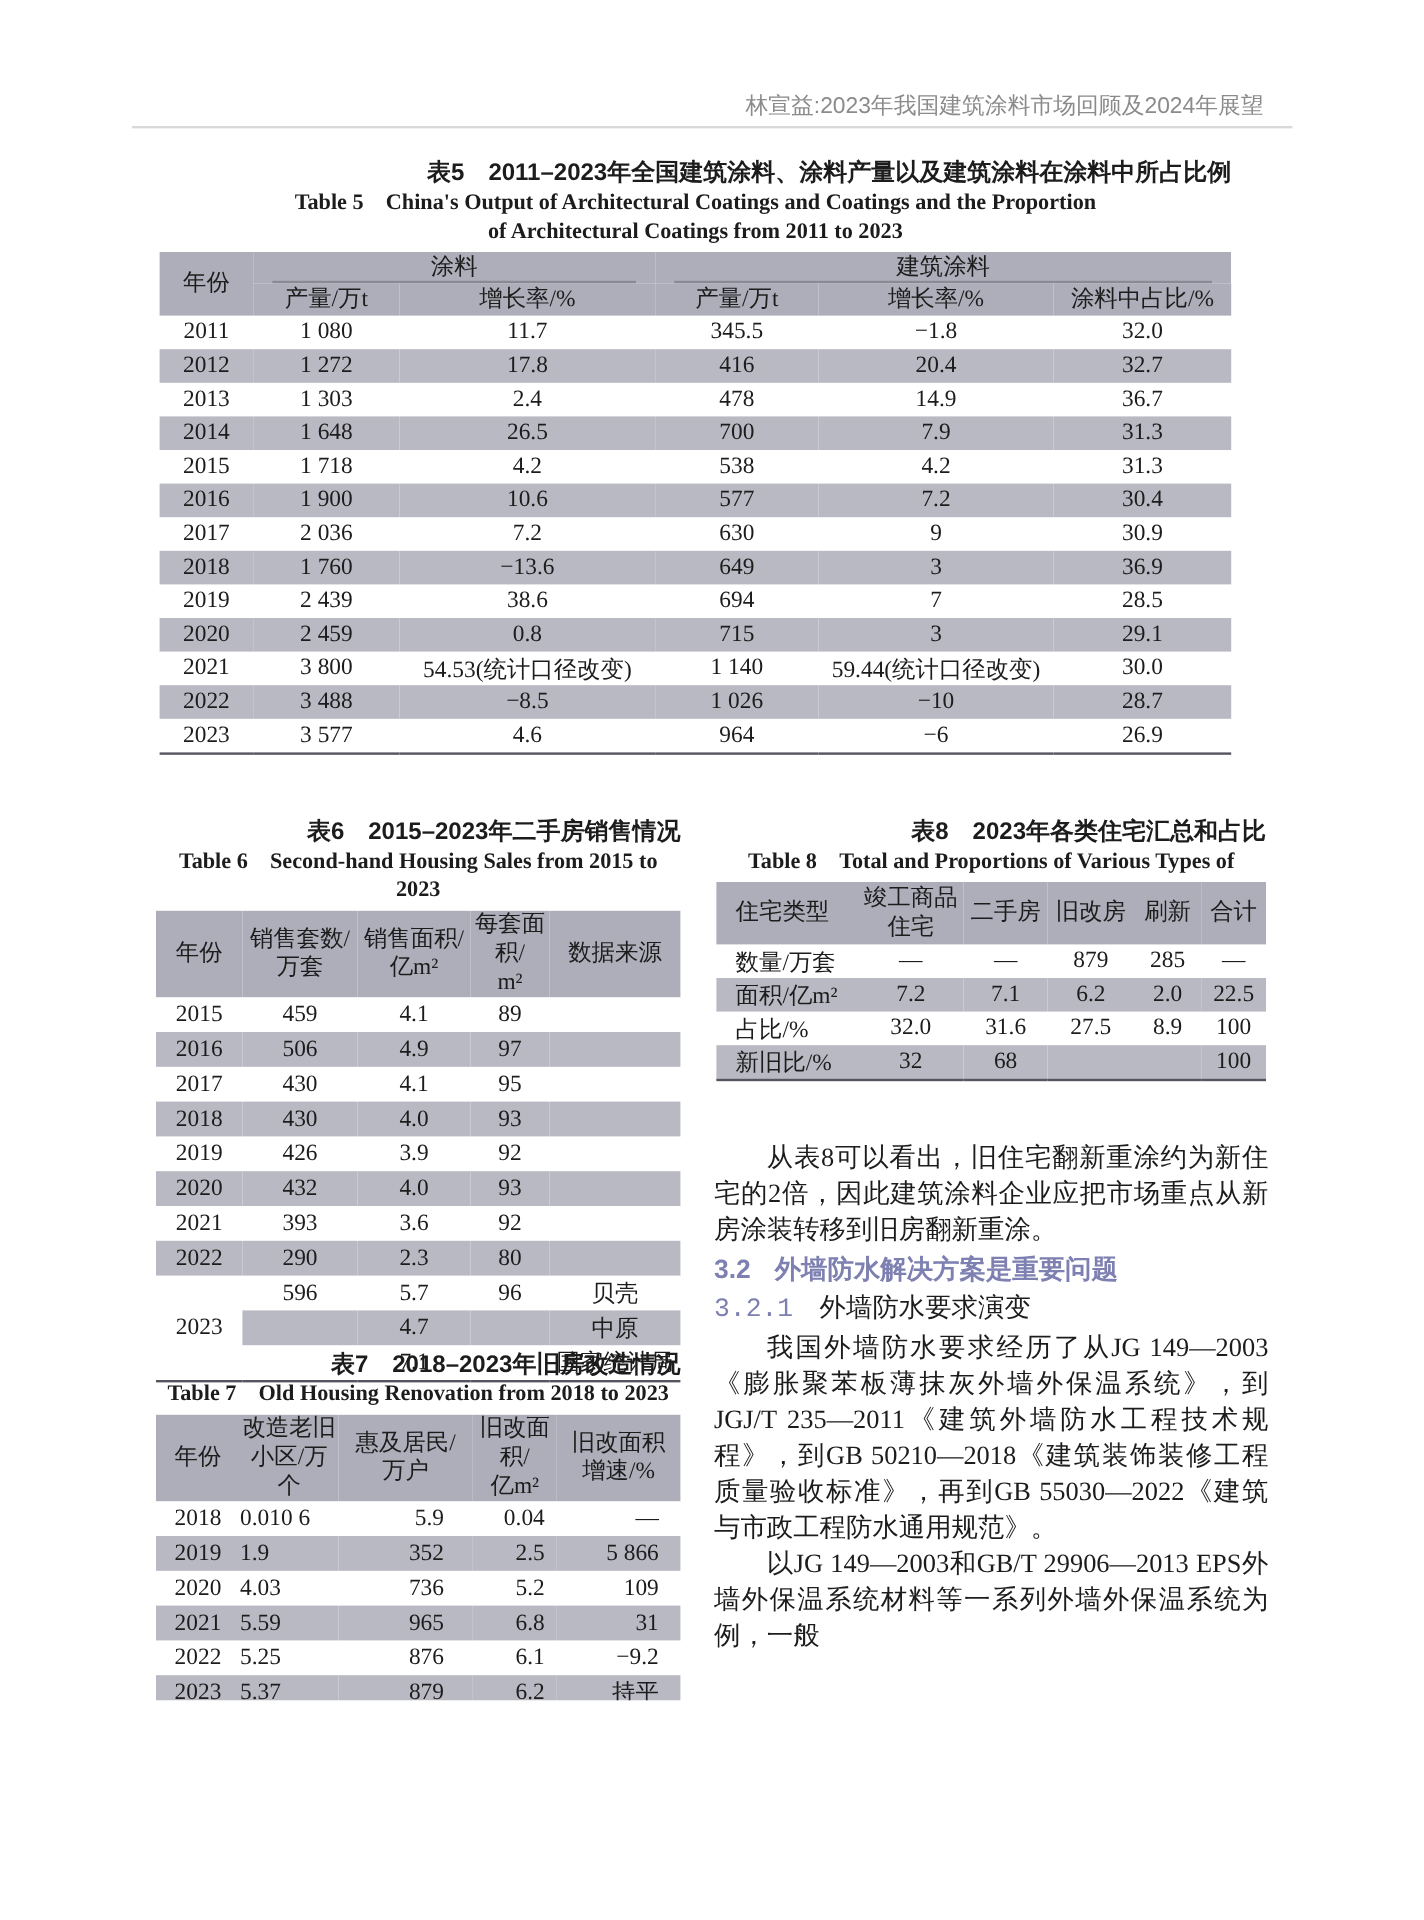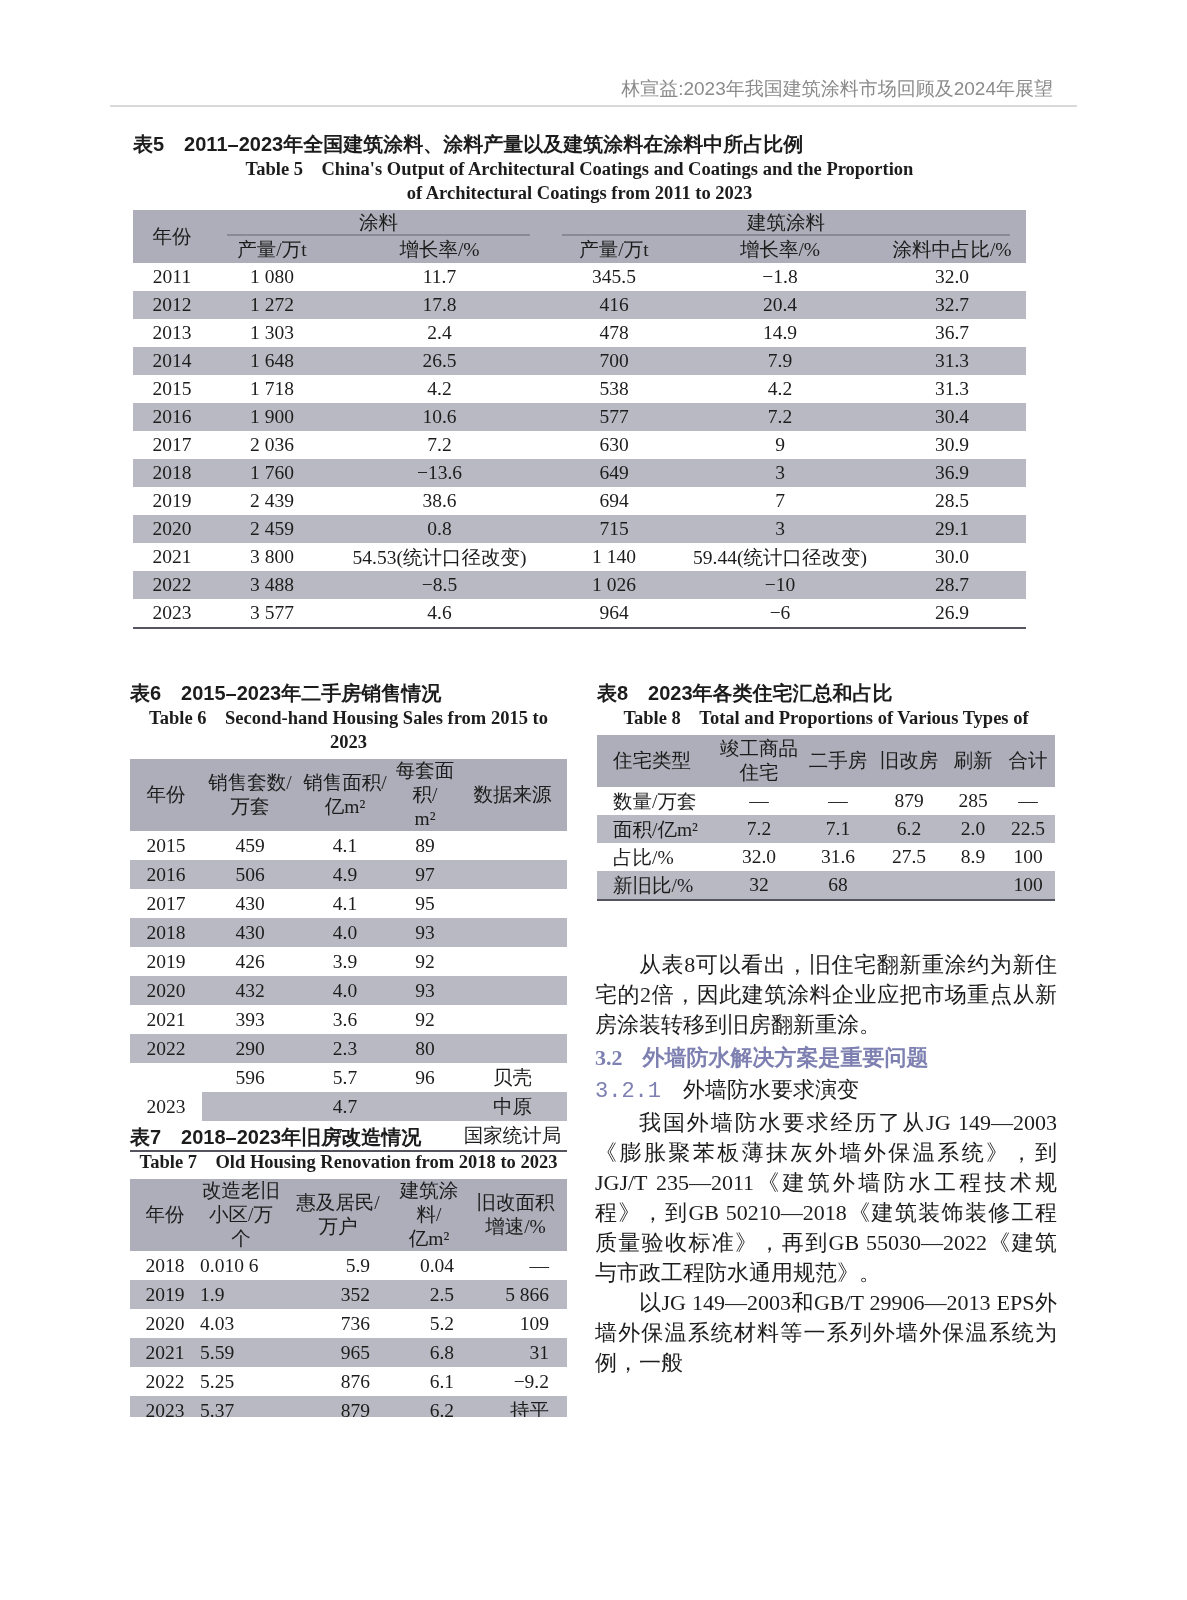--- a/index.html
+++ b/index.html
@@ -12,21 +12,21 @@
     --line-dark:#55555f;
   }
   html,body{margin:0;padding:0;background:#ffffff;}
   .page{position:relative;width:1187px;height:1417px;background:#fff;overflow:hidden;
         font-family:"Liberation Serif","DejaVu Serif",serif;color:var(--ink);}
 
   .pg-header{position:absolute;top:78px;right:134px;font-size:19px;line-height:22px;color:#8b8b8b;
              font-family:"Liberation Sans","DejaVu Sans",sans-serif;}
   .pg-rule{position:absolute;top:105px;left:110px;width:967px;height:2px;background:var(--rule-gray);}
 
-  .t-cn{font-size:20px;line-height:26px;font-weight:bold;text-align:left;
+  .t-cn{font-size:20px;line-height:26px;font-weight:bold;text-align:right;
         font-family:"Liberation Sans","DejaVu Sans",sans-serif;}
   .t-en{font-size:18.5px;line-height:24px;font-weight:bold;text-align:center;
         font-family:"Liberation Serif","DejaVu Serif",serif;}
 
   table{border-collapse:collapse;table-layout:fixed;width:100%;margin-top:5px;
         border-bottom:2px solid var(--line-dark);font-size:19.5px;}
   th,td{font-weight:normal;text-align:center;padding:0;white-space:nowrap;overflow:visible;}
   thead th{background:var(--head-gray);vertical-align:middle;white-space:pre-line;line-height:24px;}
   tbody td{height:28px;}
   .shade td{background:var(--row-gray);}
@@ -51,21 +51,21 @@
 
   .t8{position:absolute;left:597px;top:680px;width:458px;}
   .t8 thead th{height:52px;}
   .t8 tbody td{height:28px;}
   .t8 th:first-child,.t8 td:first-child{text-align:left;padding-left:16px;}
 
   .textcol{position:absolute;left:595px;top:950px;width:462px;font-size:22px;line-height:30px;
            text-align:justify;}
   .textcol p{margin:0;text-indent:2em;}
   .h2{margin:3px 0 2px 0;font-size:22px;line-height:30px;font-weight:bold;color:var(--accent);
-      font-family:Liberation Serif, serif;}
+      font-family:Liberation Sans, sans-serif;}
   .h2 .hnum{margin-right:20px;}
   .h3{margin:2px 0 1px 0;font-size:22px;line-height:30px;font-weight:normal;color:var(--ink);}
   .h3 .hnum{color:var(--accent);margin-right:22px;
             font-family:Liberation Mono, monospace;margin-top:28px;}
 
   .pg-footer{position:absolute;left:916px;top:1498px;display:flex;align-items:center;color:var(--footer-blue);}
   .foot-block{text-align:center;}
   .foot-cn{font-size:22px;line-height:25px;font-weight:bold;letter-spacing:2px;
            font-family:"Liberation Sans","DejaVu Sans",sans-serif;}
   .foot-en{font-size:17px;line-height:16px;font-family:Liberation Mono, monospace;}
@@ -330,21 +330,21 @@
         <col style="width:70px">
           <col style="width:103px">
       </colgroup>
       <thead>
         <tr>
           <th>年份</th>
           <th>改造老旧
 小区/万个</th>
           <th>惠及居民/
 万户</th>
-          <th>建筑涂料/
+          <th>旧改面积/
 亿m²</th>
           <th>旧改面积
 增速/%</th>
         </tr>
       </thead>
       <tbody>
           <tr>
             <td>2018</td>
             <td>0.010 6</td>
             <td>5.9</td>

